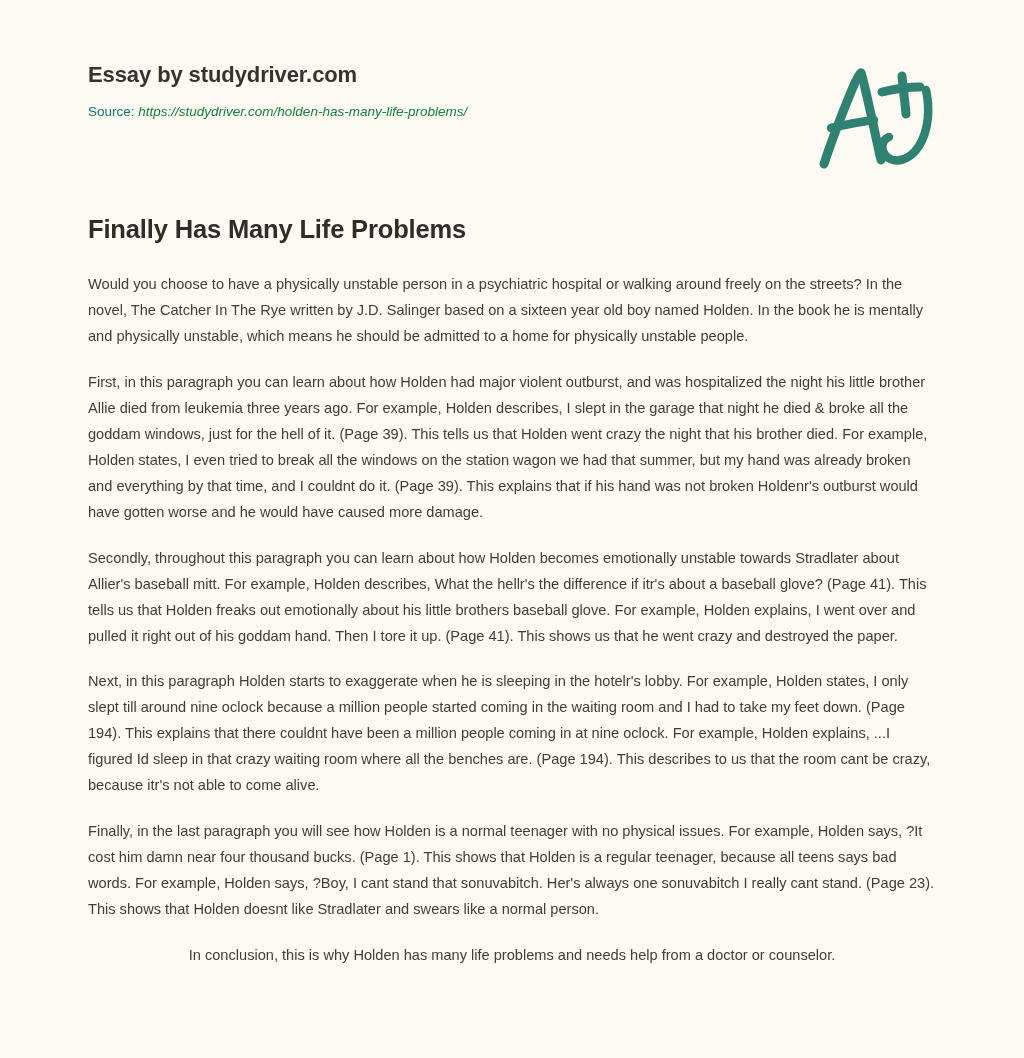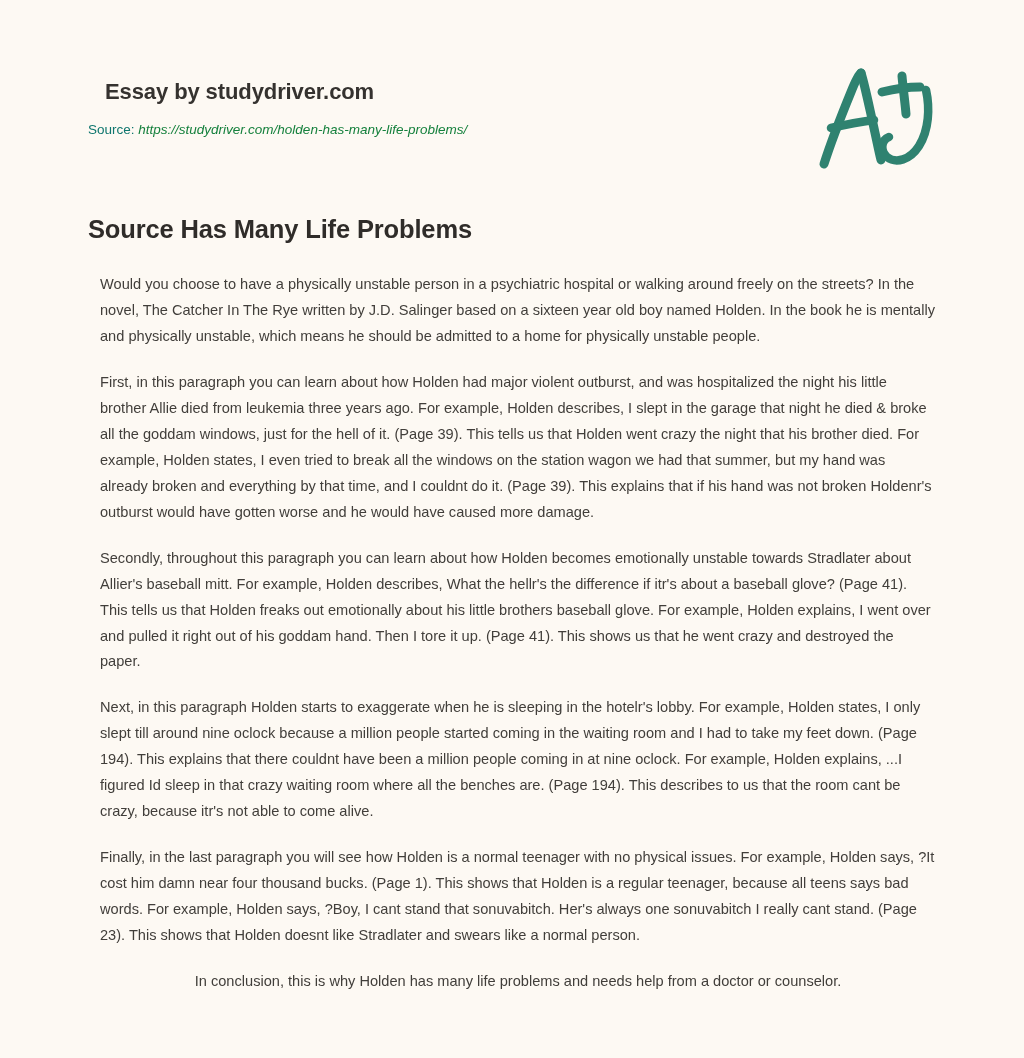--- a/index.html
+++ b/index.html
@@ -29,21 +29,21 @@
     padding-top: 62px;
     height: 118px;
     box-sizing: border-box;
   }
   .brand-title {
     font-size: 22px;
     font-weight: bold;
     color: #35322f;
     letter-spacing: -0.1px;
     line-height: 1.2;
-    margin: 17px;
+    margin: 0;
   }
   .source-line {
     margin-top: 16px;
     font-size: 13.5px;
     line-height: 1.2;
     color: #8a8782;
     white-space: nowrap;
   }
   .source-label {
     color: #0f766e;
@@ -78,21 +78,21 @@
     font-weight: bold;
     color: #2f2c29;
     letter-spacing: -0.15px;
     line-height: 1.25;
     margin: 0 0 26px 0;
   }
   .body-text p {
     font-size: 14.6px;
     line-height: 1.78;
     color: #413e3a;
-    margin: 0 0 20px 12px;
+    margin: 0 0 20px 0;
     text-align: left;
     max-width: 848px;
   }
   .body-text p:last-child {
     margin-bottom: 0;
     text-align: center;
   }
 </style>
 </head>
 <body>
@@ -121,21 +121,21 @@
 
           <path d="M98 20 C 99 32, 101 46, 102 58" stroke-width="9"></path>
 
           <path d="M122 34 C 126 52, 125 74, 115 90 C 106 104, 92 108, 83 101 C 76 95, 77 84, 85 81" stroke-width="8.5"></path>
         </g>
       </svg>
     </div>
   </div>
 
   <div class="article">
-    <h2 class="doc-title">Source Has Many Life Problems</h2>
+    <h2 class="doc-title">Finally Has Many Life Problems</h2>
 
     <div class="body-text">
       <p>Would you choose to have a physically unstable person in a psychiatric hospital or walking around freely on the streets? In the novel, The Catcher In The Rye written by J.D. Salinger based on a sixteen year old boy named Holden. In the book he is mentally and physically unstable, which means he should be admitted to a home for physically unstable people.</p>
       <p>First, in this paragraph you can learn about how Holden had major violent outburst, and was hospitalized the night his little brother Allie died from leukemia three years ago. For example, Holden describes, I slept in the garage that night he died &amp; broke all the goddam windows, just for the hell of it. (Page 39). This tells us that Holden went crazy the night that his brother died. For example, Holden states, I even tried to break all the windows on the station wagon we had that summer, but my hand was already broken and everything by that time, and I couldnt do it. (Page 39). This explains that if his hand was not broken Holdenr's outburst would have gotten worse and he would have caused more damage.</p>
       <p>Secondly, throughout this paragraph you can learn about how Holden becomes emotionally unstable towards Stradlater about Allier's baseball mitt. For example, Holden describes, What the hellr's the difference if itr's about a baseball glove? (Page 41). This tells us that Holden freaks out emotionally about his little brothers baseball glove. For example, Holden explains, I went over and pulled it right out of his goddam hand. Then I tore it up. (Page 41). This shows us that he went crazy and destroyed the paper.</p>
       <p>Next, in this paragraph Holden starts to exaggerate when he is sleeping in the hotelr's lobby. For example, Holden states, I only slept till around nine oclock because a million people started coming in the waiting room and I had to take my feet down. (Page 194). This explains that there couldnt have been a million people coming in at nine oclock. For example, Holden explains, ...I figured Id sleep in that crazy waiting room where all the benches are. (Page 194). This describes to us that the room cant be crazy, because itr's not able to come alive.</p>
       <p>Finally, in the last paragraph you will see how Holden is a normal teenager with no physical issues. For example, Holden says, ?It cost him damn near four thousand bucks. (Page 1). This shows that Holden is a regular teenager, because all teens says bad words. For example, Holden says, ?Boy, I cant stand that sonuvabitch. Her's always one sonuvabitch I really cant stand. (Page 23). This shows that Holden doesnt like Stradlater and swears like a normal person.</p>
       <p>In conclusion, this is why Holden has many life problems and needs help from a doctor or counselor.</p>
     </div>
   </div>

